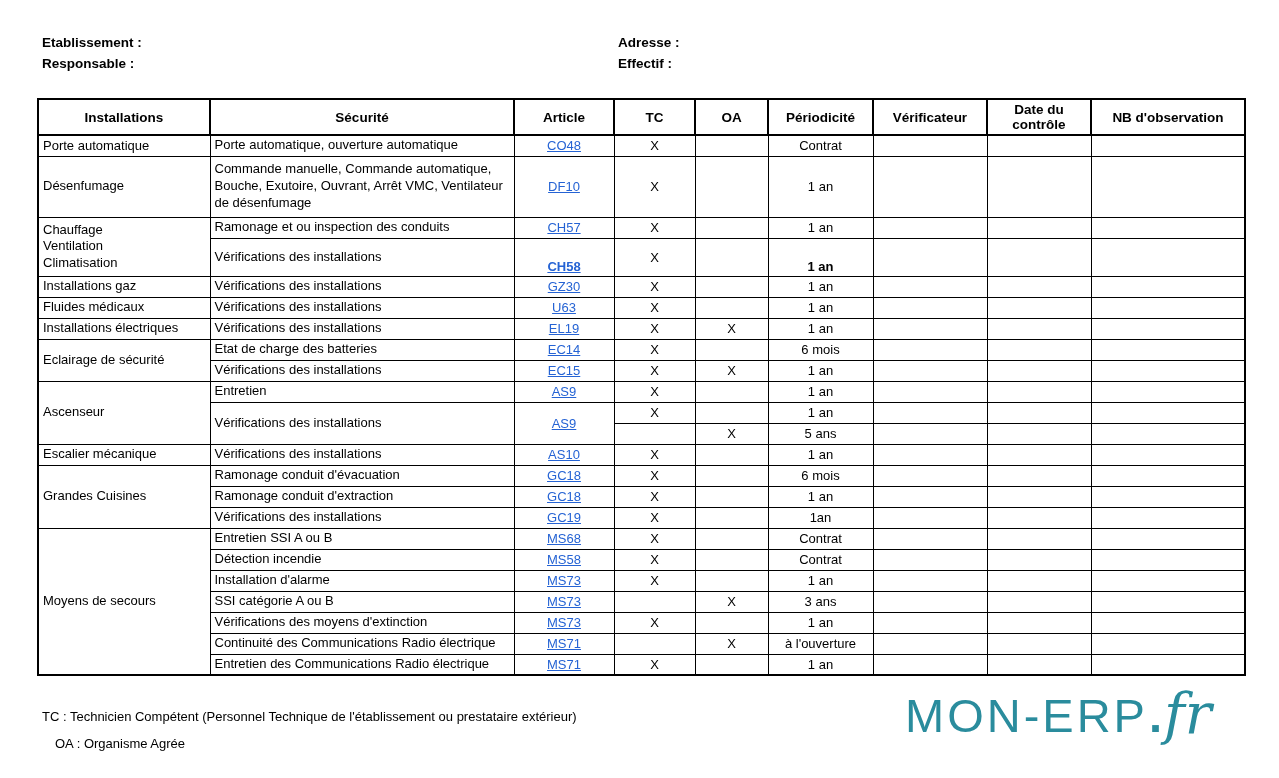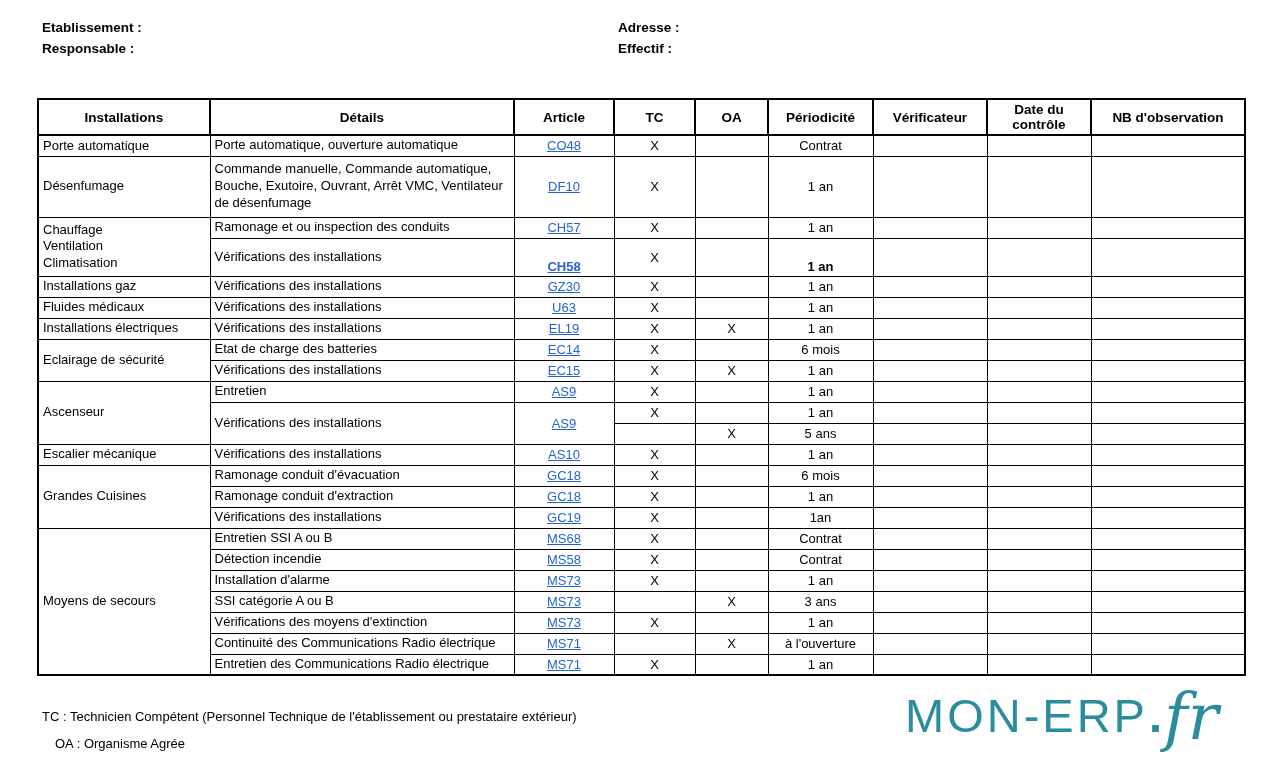--- a/index.html
+++ b/index.html
@@ -1,21 +1,21 @@
 <!DOCTYPE html>
 <html><head>
 <meta charset="utf-8">
 <style>
   html,body{margin:0;padding:0;}
   body{
     width:1279px;height:778px;position:relative;background:#ffffff;
     font-family:"Liberation Sans",sans-serif;color:#000;
     overflow:hidden;
   }
-  .hdr-label{position:absolute;font-size:13.5px;font-weight:bold;white-space:nowrap;}
+  .hdr-label{position:absolute;font-size:13.5px;font-weight:bold;white-space:nowrap;margin-top:15px;}
   #lbl-etab{left:42px;top:20px;}
   #lbl-resp{left:42px;top:41px;}
   #lbl-adr{left:618px;top:20px;}
   #lbl-eff{left:618px;top:41px;}
 
   table.main{
     position:absolute;left:37px;top:98px;width:1207px;
     border-collapse:collapse;table-layout:fixed;
     border:2px solid #000;
   }
@@ -38,21 +38,21 @@
   td.cell-art a{color:#2563d4;text-decoration:underline;cursor:pointer;}
 
   .footnote{position:absolute;font-size:13px;white-space:nowrap;}
   #fn-tc{left:42px;top:709px;}
   #fn-oa{left:42px;top:736px;margin-left:13px;}
 
   .logo{position:absolute;left:905px;top:692px;width:350px;color:#2a8c9d;}
   .logo-main{display:flex;align-items:flex-start;line-height:1;}
   .logo-word{font-size:47px;font-weight:normal;letter-spacing:3px;line-height:1;}
   .logo-dot{font-size:47px;font-weight:bold;line-height:1;margin-left:1px;}
-  .logo-fr{font-family:"DejaVu Serif",serif;font-style:italic;font-size:64px;line-height:0.8;margin-left:2px;}
+  .logo-fr{font-family:"DejaVu Serif",serif;font-style:italic;font-size:56px;line-height:0.8;margin-left:2px;}
   .logo-tag{font-size:15px;font-weight:bold;margin-top:2px;margin-left:12px;letter-spacing:0.2px;}
 </style>
 </head>
 <body>
 
 <div class="hdr-label" id="lbl-etab">Etablissement :</div>
 <div class="hdr-label" id="lbl-resp">Responsable :</div>
 <div class="hdr-label" id="lbl-adr">Adresse :</div>
 <div class="hdr-label" id="lbl-eff">Effectif :</div>
 
@@ -64,21 +64,21 @@
     <col style="width:81px">
       <col style="width:73px">
       <col style="width:105px">
     <col style="width:114px">
       <col style="width:104px">
       <col style="width:154px">
   </colgroup>
   <thead>
     <tr>
       <th>Installations</th>
-      <th>Détails</th>
+      <th>Sécurité</th>
       <th>Article</th>
       <th>TC</th>
       <th>OA</th>
       <th>Périodicité</th>
       <th>Vérificateur</th>
       <th>Date du contrôle</th>
       <th>NB d'observation</th>
     </tr>
   </thead>
   <tbody>

